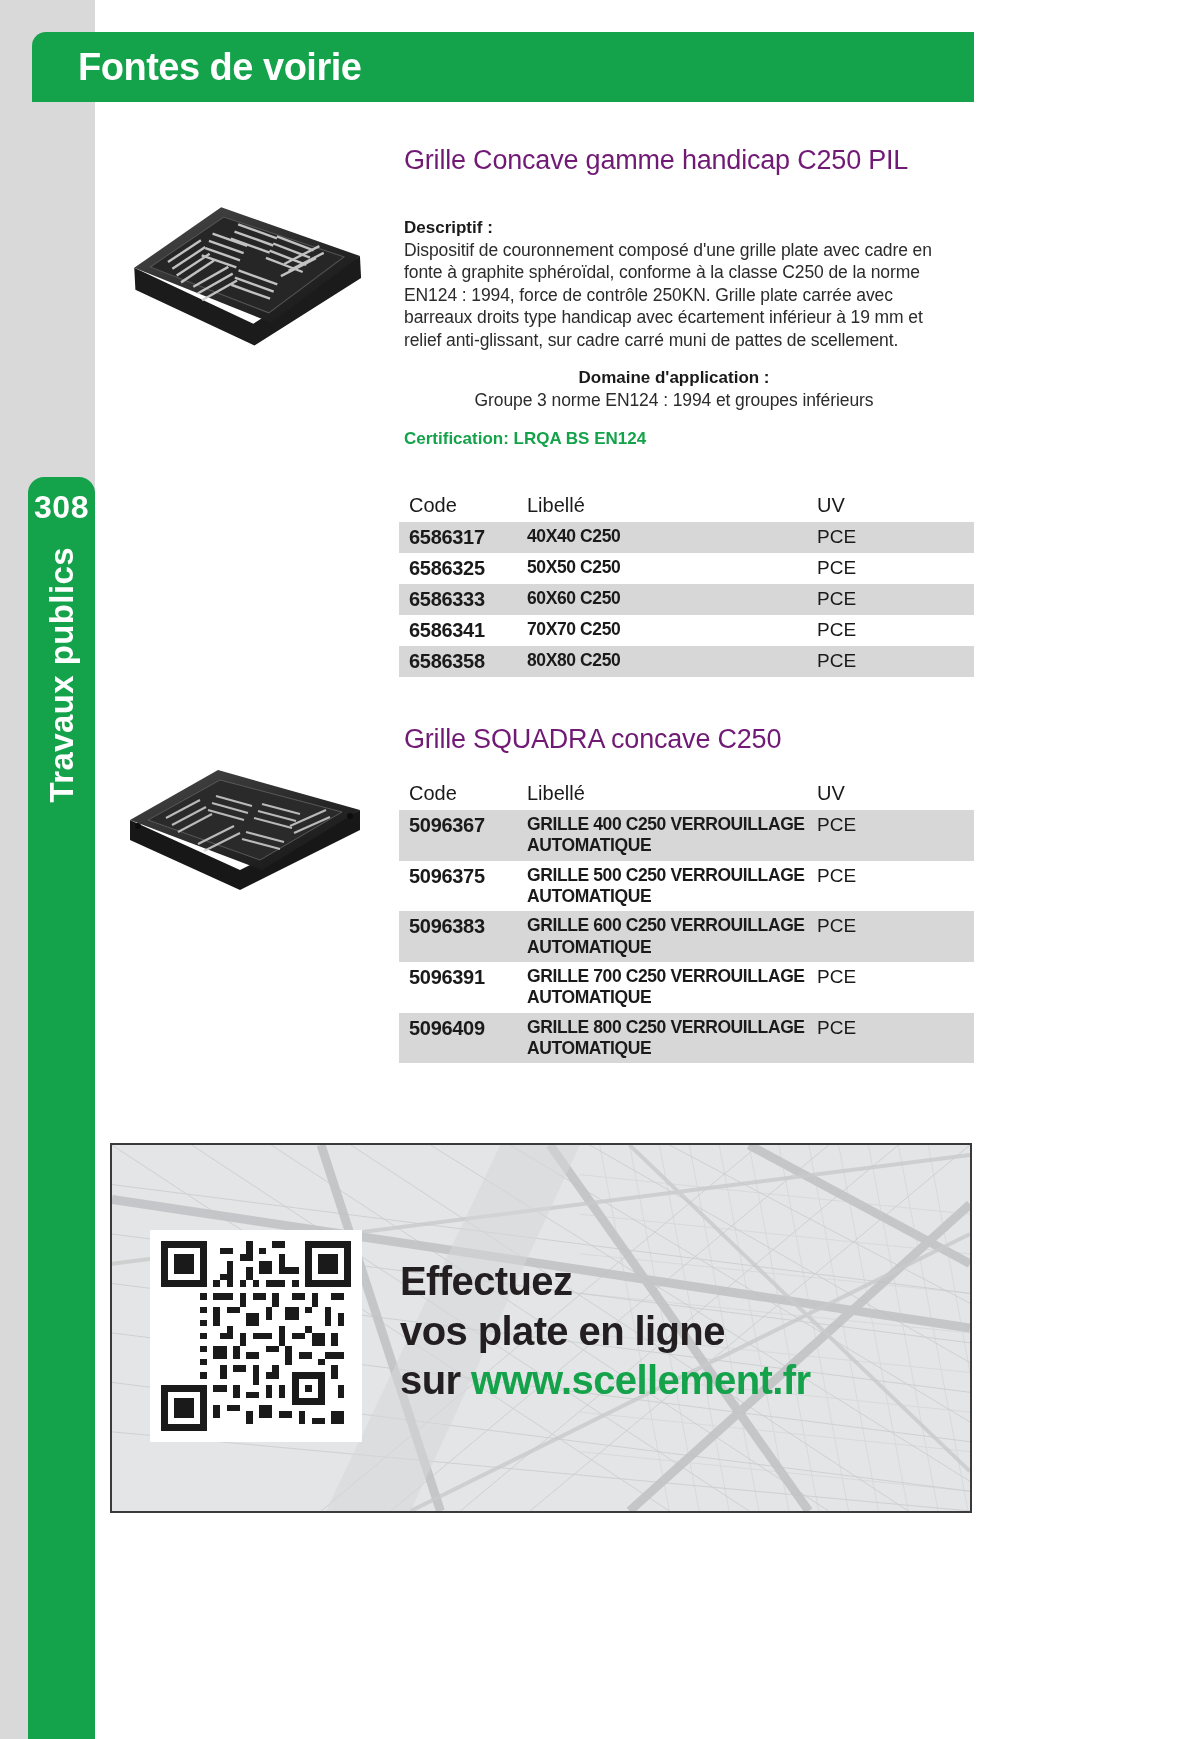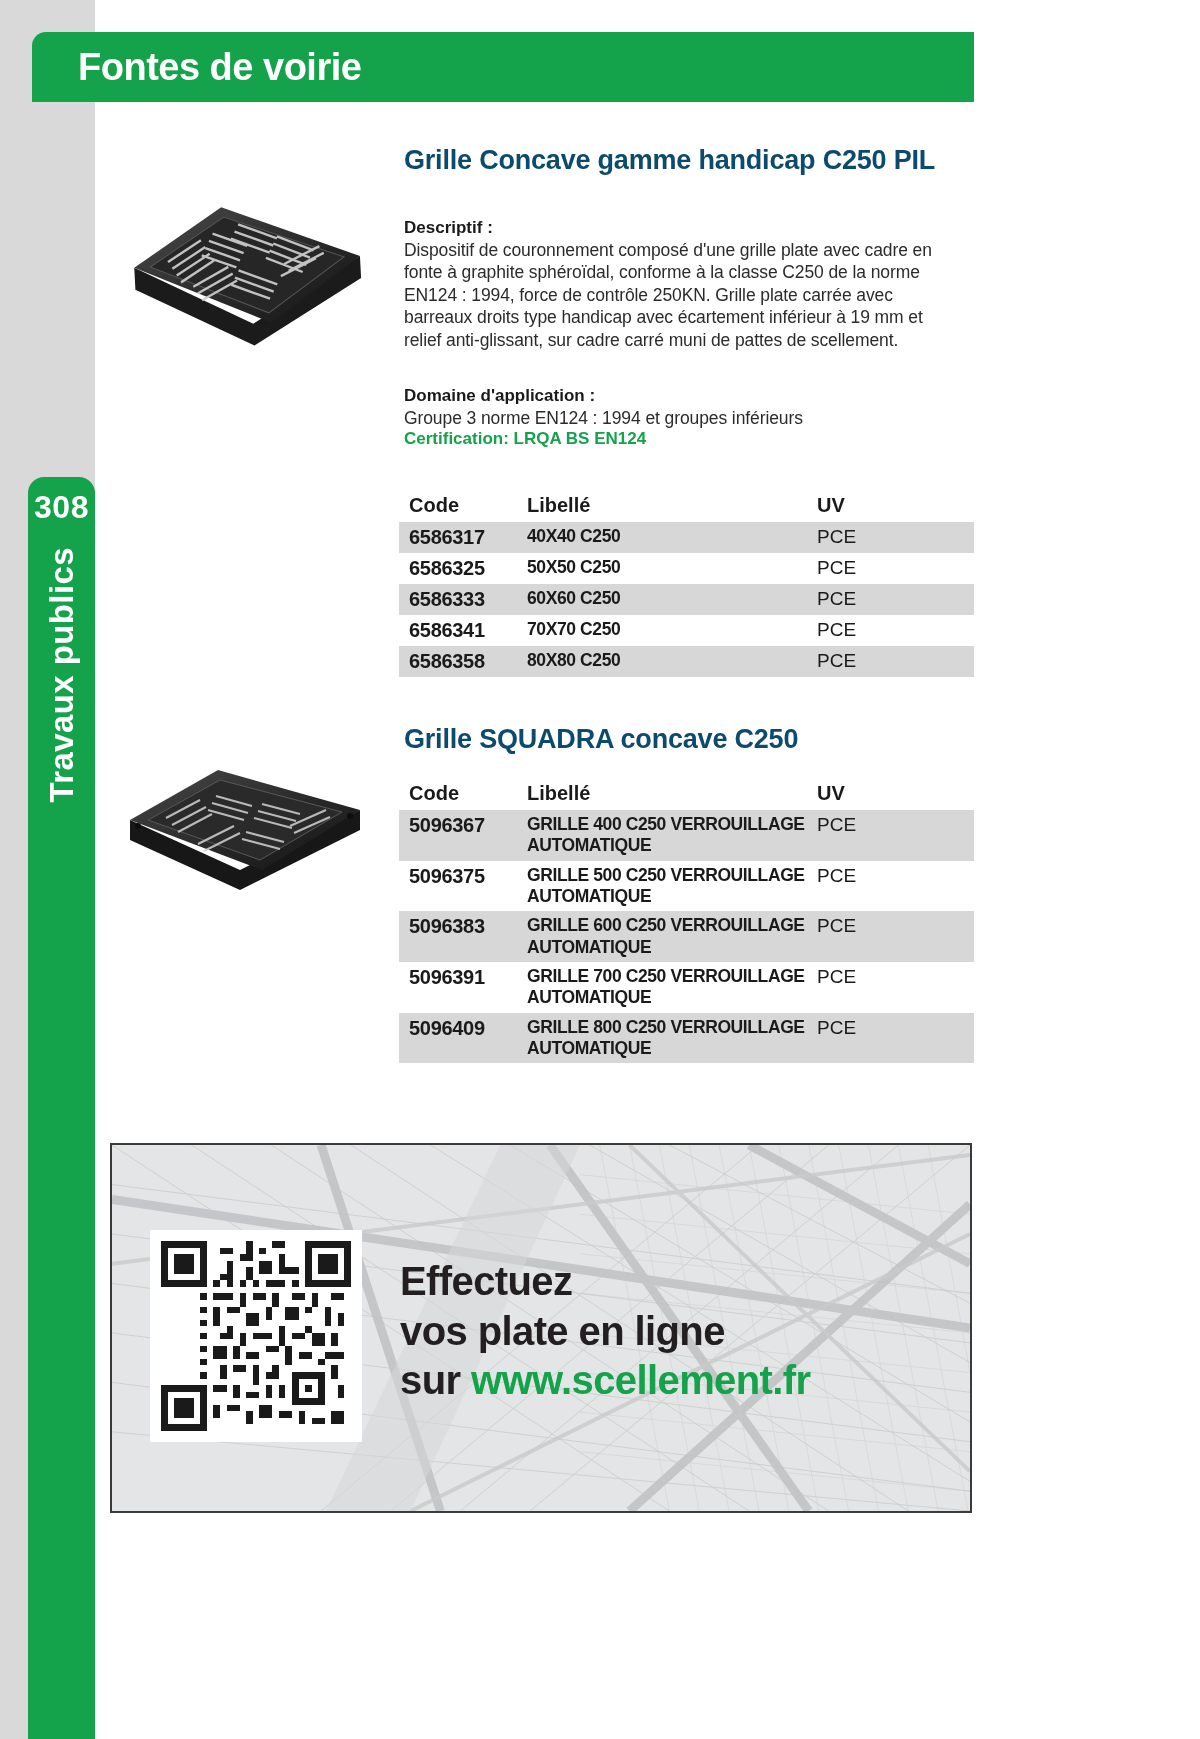--- a/index.html
+++ b/index.html
@@ -88,23 +88,23 @@
     color: #ffffff;
     font-size: 38px;
     font-weight: bold;
     letter-spacing: -0.5px;
     padding-left: 26px;
   }
 
   
   .product-title {
     position: absolute;
-    color: #0c4a6e;
+    color: #701a75;
     font-size: 27px;
-    font-weight: bold;
+    font-weight: normal;
     line-height: 1.12;
     letter-spacing: -0.2px;
   }
   .label-bold {
     font-size: 17px;
     font-weight: bold;
     color: #1a1a1a;
     margin-bottom: 1px;
   }
   .body-text {
@@ -127,21 +127,21 @@
   }
 
   
   .ptable {
     width: 100%;
     border-collapse: collapse;
     table-layout: fixed;
   }
   .ptable th {
     text-align: left;
-    font-weight: bold;
+    font-weight: normal;
     font-size: 20px;
     color: #1a1a1a;
     padding: 2px 0 5px 10px;
   }
   .ptable th.uv-col, .ptable td.uv-col { padding-left: 0; }
   .ptable td {
     font-size: 18px;
     color: #1a1a1a;
     padding: 4px 0 4px 10px;
     vertical-align: top;
@@ -289,21 +289,21 @@
     </svg>
   </div>
 
   <div class="product-title" style="left:404px; top:145px; width:570px;">Grille Concave gamme handicap C250 PIL</div>
 
   <div style="position:absolute; left:404px; top:218px; width:540px;">
     <div class="label-bold">Descriptif :</div>
     <div class="body-text">Dispositif de couronnement composé d'une grille plate avec cadre en fonte à graphite sphéroïdal, conforme à la classe C250 de la norme EN124 : 1994, force de contrôle 250KN. Grille plate carrée avec barreaux droits type handicap avec écartement inférieur à 19 mm et relief anti-glissant, sur cadre carré muni de pattes de scellement.</div>
   </div>
 
-  <div style="position:absolute; left:404px; top:386px; width:540px;">
+  <div style="position:absolute; left:404px; top:368px; width:540px;text-align:center;">
     <div class="label-bold">Domaine d'application :</div>
     <div class="body-text">Groupe 3 norme EN124 : 1994 et groupes inférieurs</div>
   </div>
 
   <div style="position:absolute; left:404px; top:428px; width:540px;">
     <div class="plus-line">Certification: LRQA BS EN124</div>
   </div>
 
   <div style="position:absolute; left:399px; top:492px; width:575px;">
     <table class="ptable">

